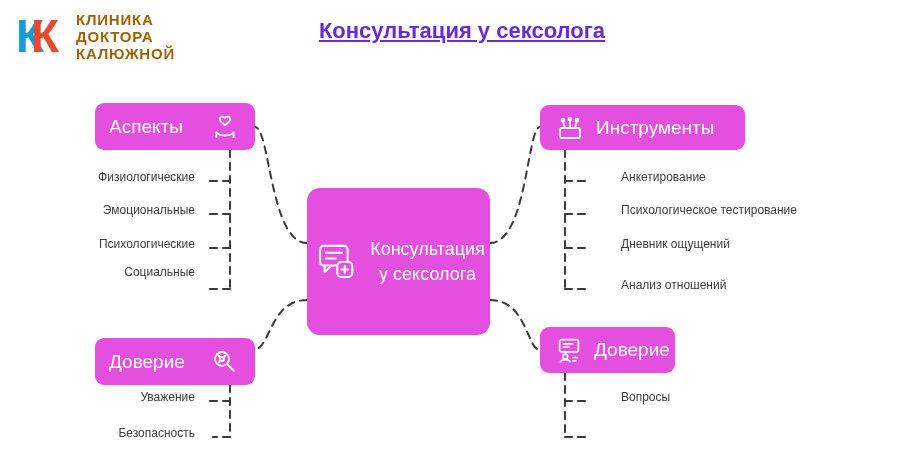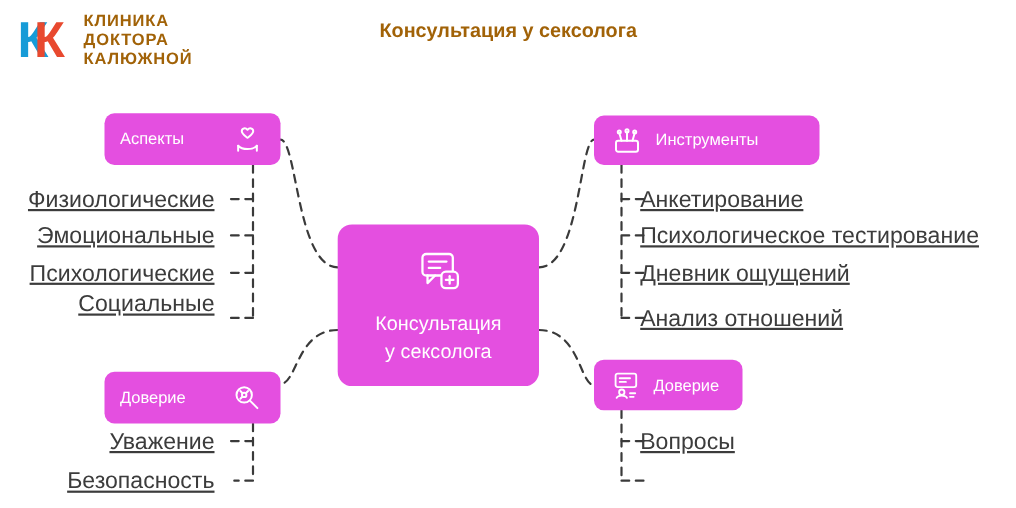--- a/index.html
+++ b/index.html
@@ -15,41 +15,41 @@
   
   .brand{position:absolute;left:16px;top:10px;display:flex;align-items:center;gap:8px;}
   .logo-mark{position:relative;width:52px;height:52px;}
   .logo-mark .k{position:absolute;top:0;font-size:46px;font-weight:800;line-height:52px;}
   .k-blue{left:0;color:var(--color-logo-blue,#169bd7);}
   .k-red{left:15px;color:var(--color-logo-red,#e8492f);}
   .logo-name{display:flex;flex-direction:column;font-size:15px;font-weight:700;letter-spacing:0.8px;color:#a16207;line-height:17px;}
 
   
   .page-title{position:absolute;left:50%;top:18px;transform:translateX(-50%);
-    font-size:18px;font-weight:700;color:#a16207;white-space:nowrap;margin:0;}
+    font-size:22px;font-weight:700;color:#6d28d9;white-space:nowrap;margin:0;text-decoration:underline;}
 
   
   .node{position:absolute;background:var(--color-node,#e44fe0);color:#fff;border-radius:9px;
     display:flex;align-items:center;box-sizing:border-box;padding:0 14px;gap:10px;}
-  .node .label{font-size:15px;font-weight:500;white-space:nowrap;}
+  .node .label{font-size:19px;font-weight:500;white-space:nowrap;}
   .node svg{flex:0 0 auto;}
 
   .node-aspects{left:95px;top:103px;width:160px;height:47px;justify-content:space-between;}
   .node-tools{left:540px;top:105px;width:205px;height:45px;}
   .node-trust{left:95px;top:338px;width:160px;height:47px;justify-content:space-between;}
   .node-talk{left:540px;top:327px;width:135px;height:46px;}
 
-  .node-center{left:307px;top:204px;width:183px;height:147px;border-radius:13px;
-    flex-direction:column;justify-content:center;gap:12px;padding:0;}
+  .node-center{left:307px;top:188px;width:183px;height:147px;border-radius:13px;
+    flex-direction:row;justify-content:center;gap:12px;padding:0;}
   .node-center .center-text{font-size:18px;font-weight:500;line-height:25px;text-align:center;}
 
   
-  .leaf{position:absolute;font-size:21px;color:var(--color-text,#3c3c3c);white-space:nowrap;text-decoration:underline;}
+  .leaf{position:absolute;font-size:12px;color:var(--color-text,#3c3c3c);white-space:nowrap;}
   .leaf.left{right:729px;text-align:right;}
-  .leaf.right{left:582px;text-align:center;}
+  .leaf.right{left:621px;text-align:center;}
 
   .icon{stroke:#fff;fill:none;stroke-width:1.8;stroke-linecap:round;stroke-linejoin:round;}
   .icon .fillbox{fill:var(--color-node,#e44fe0);stroke:#fff;}
 </style>
 </head>
 <body>
 
 <div class="canvas">
 
   <svg class="connectors" width="924" height="462" viewBox="0 0 924 462" aria-hidden="true">

